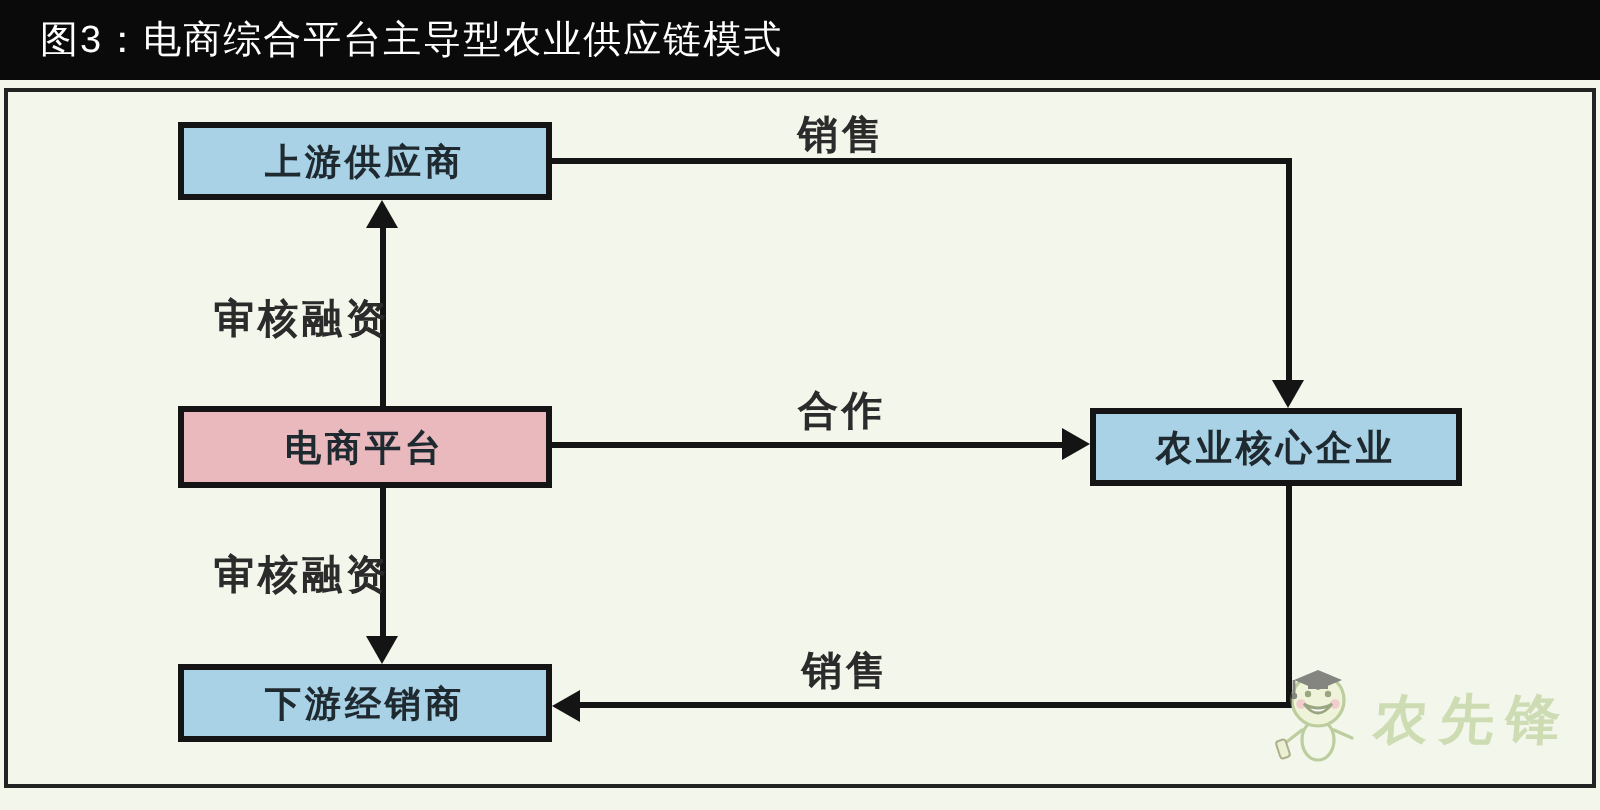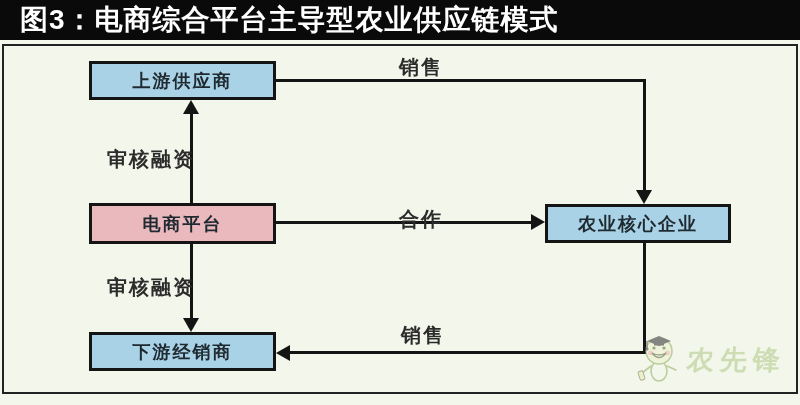--- a/index.html
+++ b/index.html
@@ -21,22 +21,22 @@
   }
   
   .header{
     position:absolute;left:0;top:0;width:800px;height:40px;
     background:var(--header-bg);
     display:flex;align-items:center;
     padding-left:20px;
   }
   .header .title{
     color:var(--header-text);
-    font-size:28px;
-    font-weight:bold;
+    font-size:19px;
+    font-weight:normal;
     letter-spacing:1px;
   }
   
   .canvas{
     position:absolute;left:2px;top:44px;width:796px;height:350px;
     background:var(--canvas-bg);
     border:2px solid #222;
   }
   
   .node{
@@ -107,21 +107,21 @@
   <div class="seg v-seg" style="left:186px;top:66px;height:91px;"></div>
   <div class="arrow up" style="left:179px;top:54px;"></div>
   <div class="edge-label" style="left:103px;top:100px;">审核融资</div>
 
   <div class="seg v-seg" style="left:186px;top:198px;height:76px;"></div>
   <div class="arrow down" style="left:179px;top:272px;"></div>
   <div class="edge-label" style="left:103px;top:228px;">审核融资</div>
 
   <div class="seg h-seg" style="left:272px;top:175px;width:257px;"></div>
   <div class="arrow right" style="left:527px;top:168px;"></div>
-  <div class="edge-label" style="left:395px;top:160px;font-family:Liberation Serif, serif;">合作</div>
+  <div class="edge-label" style="left:395px;top:146px;font-family:Liberation Serif, serif;">合作</div>
 
   <div class="seg h-seg" style="left:272px;top:33px;width:370px;"></div>
   <div class="seg v-seg" style="left:639px;top:33px;height:112px;"></div>
   <div class="arrow down" style="left:632px;top:144px;"></div>
   <div class="edge-label" style="left:395px;top:8px;">销售</div>
 
   <div class="seg v-seg" style="left:639px;top:197px;height:111px;"></div>
   <div class="seg h-seg" style="left:286px;top:305px;width:356px;"></div>
   <div class="arrow left" style="left:272px;top:299px;"></div>
   <div class="edge-label" style="left:397px;top:276px;">销售</div>

